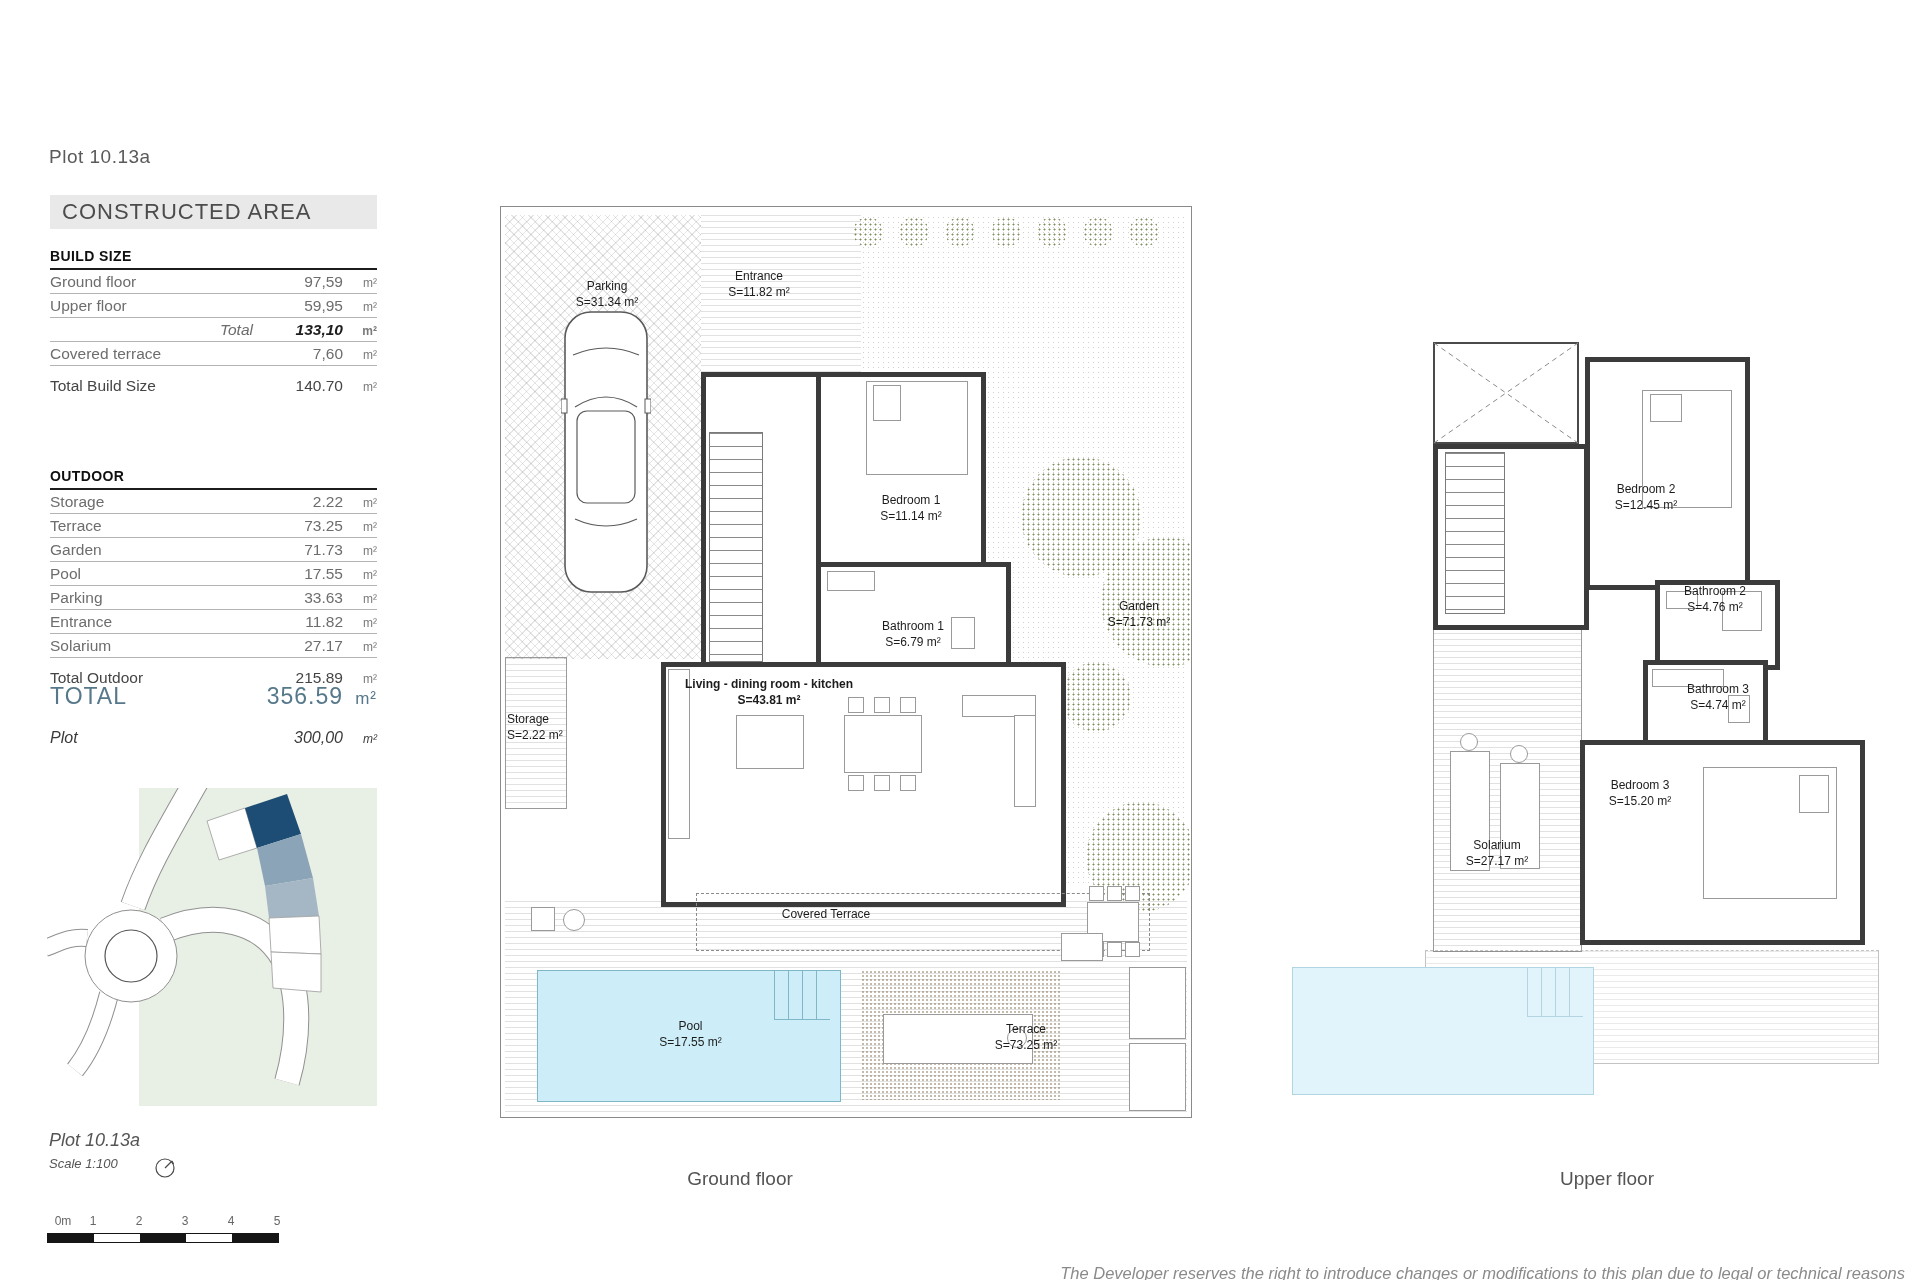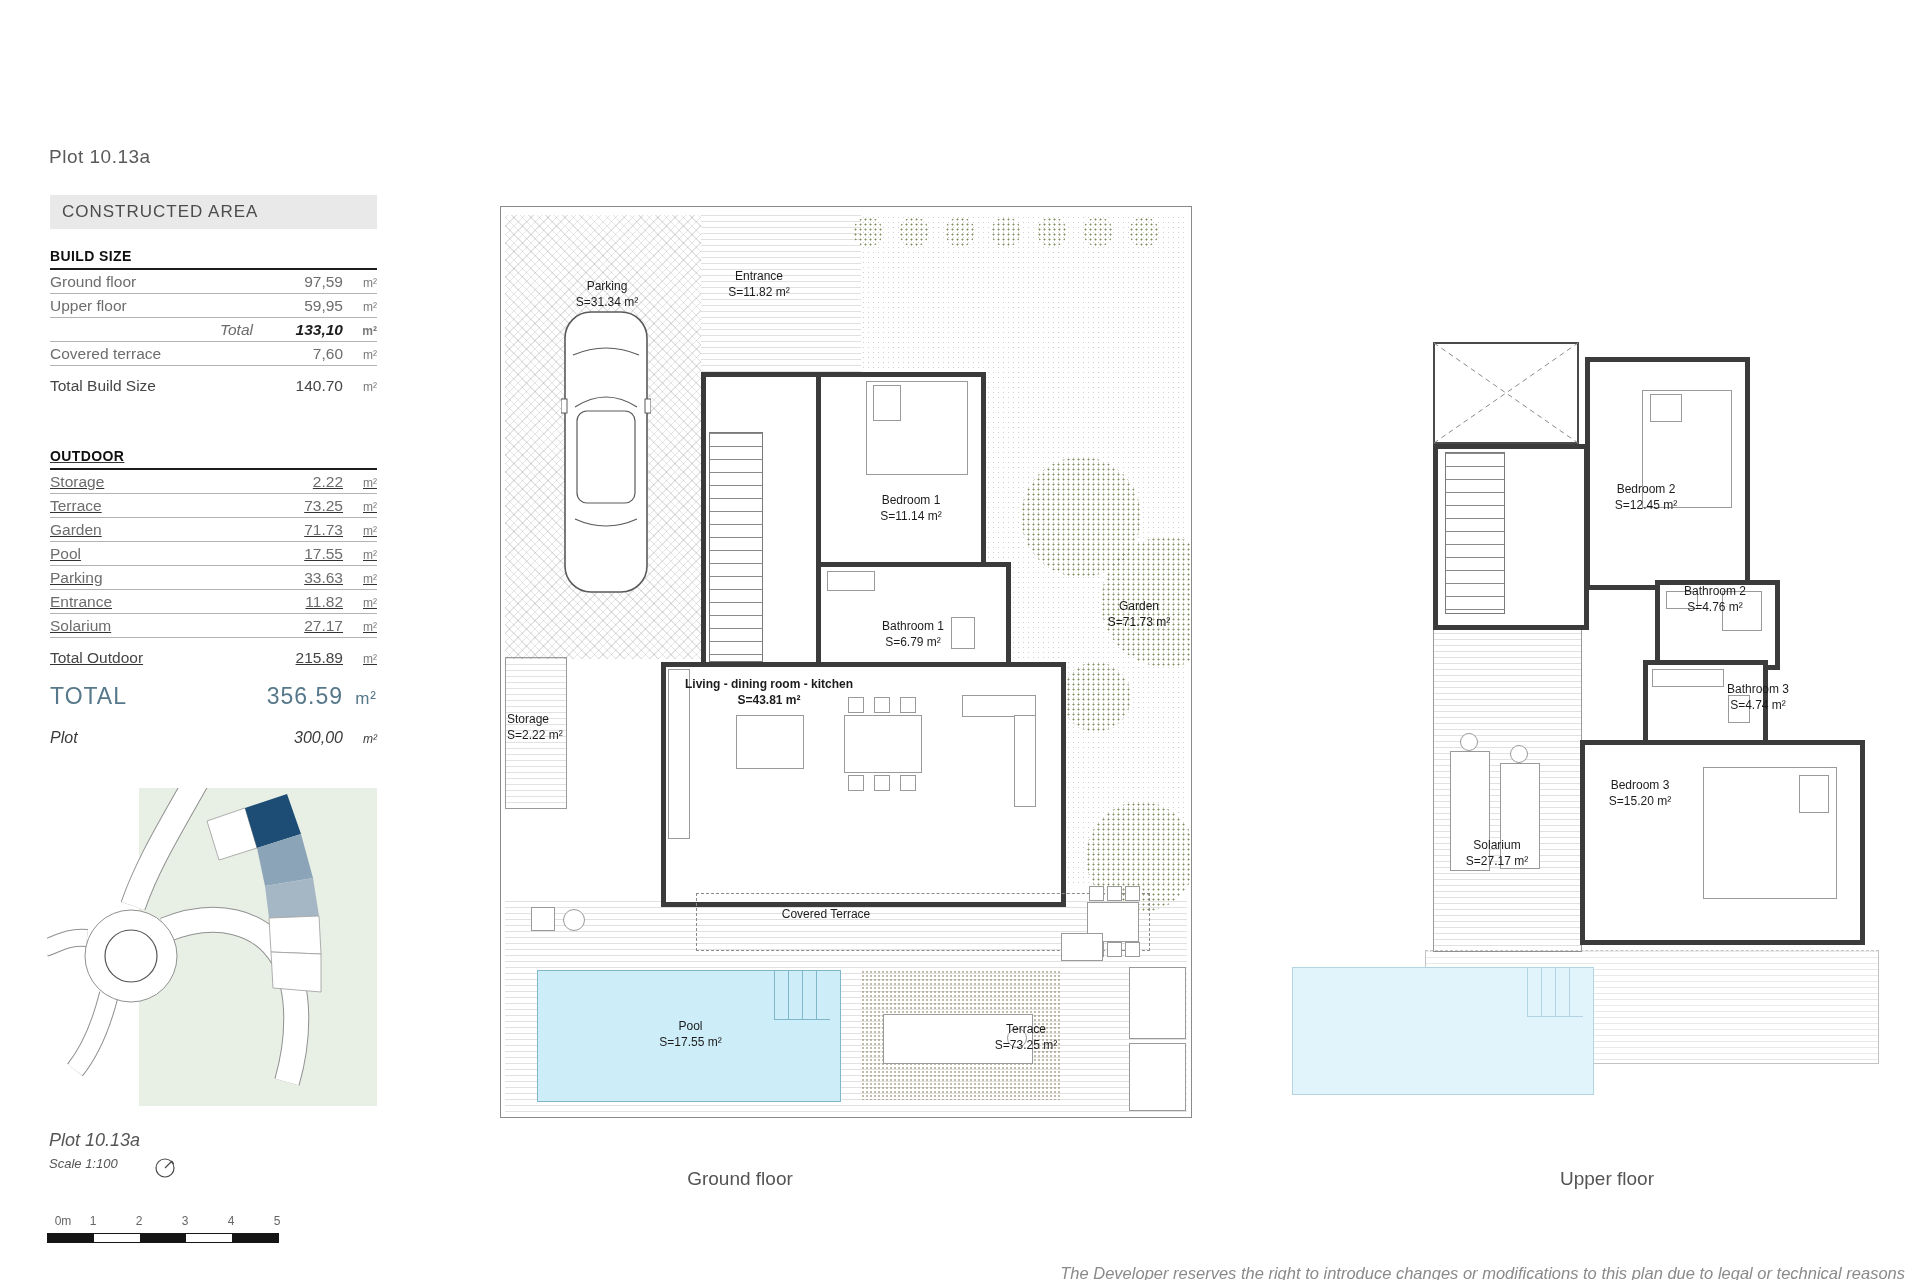--- a/index.html
+++ b/index.html
@@ -3,21 +3,21 @@
 <meta charset="utf-8">
 <style>
   html,body{margin:0;padding:0;background:#fff;}
   .page{position:relative;width:1920px;height:1280px;background:#fff;overflow:hidden;
         font-family:"Liberation Sans",sans-serif;color:#333;}
   .abs{position:absolute;}
 
   
   .plot-title{position:absolute;left:49px;top:146px;font-size:19px;color:#5a5a5a;letter-spacing:.5px;}
   .section-bar{position:absolute;left:50px;top:195px;width:315px;height:34px;background:#e9e9e9;
-               color:#4c4c4c;font-size:17px;letter-spacing:1px;line-height:34px;padding-left:12px;}
+               color:#4c4c4c;font-size:22px;letter-spacing:1px;line-height:34px;padding-left:12px;}
   .tbl{position:absolute;width:327px;}
   .thead{font-weight:bold;color:#0f0f0f;font-size:14px;border-bottom:2px solid #1c1c1c;
          padding-bottom:4px;letter-spacing:.4px;}
   .trow{display:flex;align-items:baseline;padding:3px 0 2px 0;border-bottom:1px solid #b3b3b3;
         color:#6d6d6d;font-size:15.5px;}
   .trow .tl{flex:1;}
   .trow .tv{width:72px;text-align:right;}
   .trow .tu{width:34px;text-align:right;font-size:12px;color:#7a7a7a;}
   .trow.totalrow .tl{text-align:right;padding-right:18px;font-style:italic;}
   .trow.totalrow .tv{font-weight:bold;font-style:italic;color:#1d1d1d;}
@@ -100,21 +100,21 @@
       <span class="tv">7,60</span>
       <span class="tu">m²</span>
     </div>
     <div class="trow big">
       <span class="tl">Total Build Size</span>
       <span class="tv">140.70</span>
       <span class="tu">m²</span>
     </div>
   </div>
 
-  <div class="tbl" style="left:50px;top:448px;text-decoration:underline;">
+  <div class="tbl" style="left:50px;top:468px;">
     <div class="thead">OUTDOOR</div>
     <div class="trow">
       <span class="tl">Storage</span>
       <span class="tv">2.22</span>
       <span class="tu">m²</span>
     </div>
     <div class="trow">
       <span class="tl">Terrace</span>
       <span class="tv">73.25</span>
       <span class="tu">m²</span>
@@ -368,21 +368,21 @@
     <div class="thinbox hlines" style="left:0px;top:610px;width:452px;height:112px;border-top-style:dashed;opacity:.75;"></div>
 
     <div class="rlabel" style="left:151px;top:142px;width:140px;">
       <span class="nm">Bedroom 2</span>
       <span class="ar">S=12.45 m²</span>
     </div>
     <div class="rlabel" style="left:220px;top:244px;width:140px;">
       <span class="nm">Bathroom 2</span>
       <span class="ar">S=4.76 m²</span>
     </div>
-    <div class="rlabel" style="left:223px;top:342px;width:140px;margin-left:40px;">
+    <div class="rlabel" style="left:223px;top:342px;width:140px;">
       <span class="nm">Bathroom 3</span>
       <span class="ar">S=4.74 m²</span>
     </div>
     <div class="rlabel" style="left:150px;top:438px;width:130px;">
       <span class="nm">Bedroom 3</span>
       <span class="ar">S=15.20 m²</span>
     </div>
     <div class="rlabel" style="left:2px;top:498px;width:140px;">
       <span class="nm">Solarium</span>
       <span class="ar">S=27.17 m²</span>

